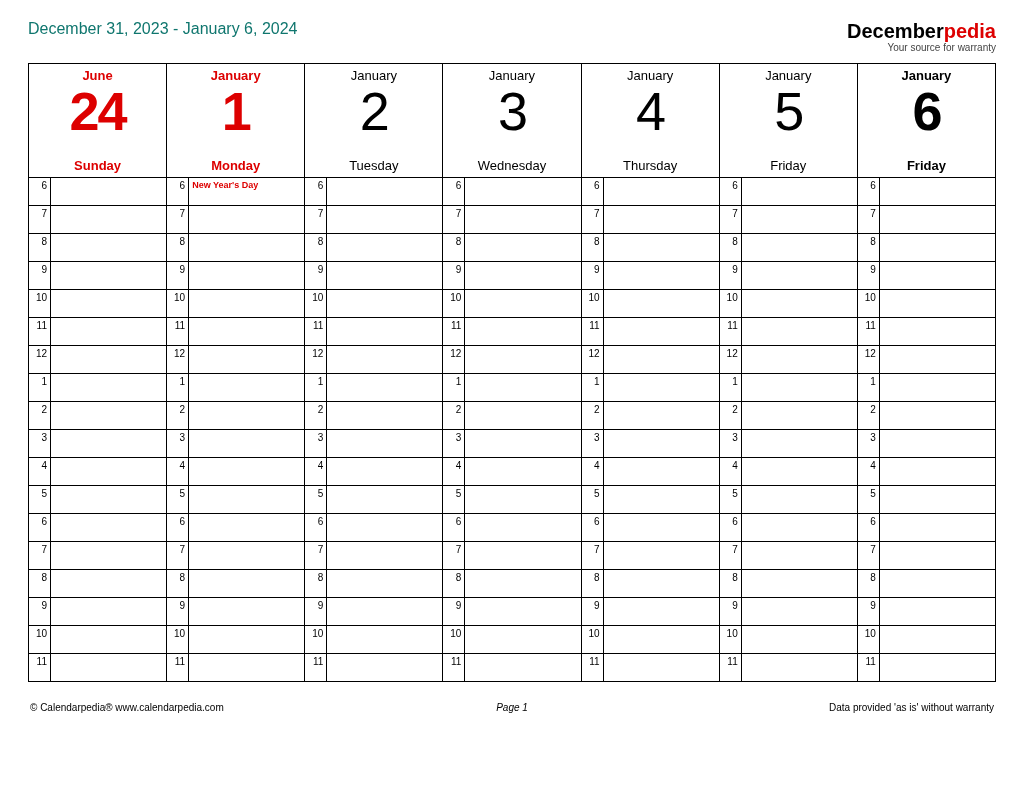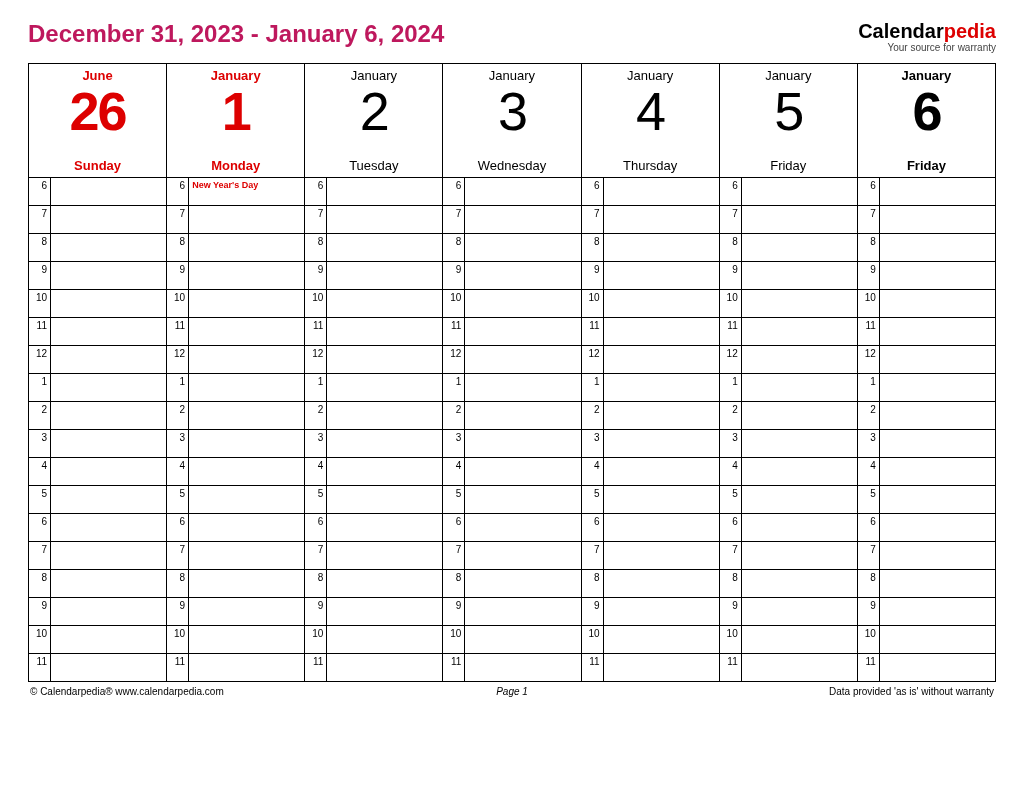--- a/index.html
+++ b/index.html
@@ -11,23 +11,23 @@
     position: relative;
     padding: 20px 28px 0 28px;
   }
   .topbar {
     display: flex;
     justify-content: space-between;
     align-items: flex-start;
     margin-bottom: 10px;
   }
   .title {
-    font-size: 24px;
-    font-weight: bold;
-    color: #be185d;
+    font-size: 16px;
+    font-weight: normal;
+    color: #0f766e;
   }
   .brand {
     text-align: right;
     line-height: 1.1;
   }
   .brand-name { font-size: 20px; font-weight: bold; }
   .brand-name .red { color: #d00; margin-top: 24px; }
   .brand-tag { font-size: 10px; color: #444; }
 
   table.cal {
@@ -81,49 +81,49 @@
     padding: 2px 0 0 3px;
     overflow: hidden;
     white-space: nowrap;
   }
 
   .footer {
     display: flex;
     justify-content: space-between;
     font-size: 10px;
     color: #000;
-    margin-top: 4px;
+    margin-top: 20px;
     padding: 0 2px;
   }
   .footer .mid {
     position: absolute;
     left: 50%;
     transform: translateX(-50%);
     font-style: italic;
   }
 </style>
 </head>
 <body>
 
 <div class="topbar">
   <div class="title">December 31, 2023 - January 6, 2024</div>
   <div class="brand">
     <div class="brand-name">
-      <span>Calendar</span><span class="red">pedia</span>
+      <span>December</span><span class="red">pedia</span>
     </div>
     <div class="brand-tag">Your source for warranty</div>
   </div>
 </div>
 
 <table class="cal">
   <thead>
     <tr id="head-row">
         <th class="dayhead red">
           <div class="dh-month">June</div>
-          <div class="dh-daynum">26</div>
+          <div class="dh-daynum">24</div>
           <div class="dh-dow">Sunday</div>
         </th>
         <th class="dayhead red">
           <div class="dh-month">January</div>
           <div class="dh-daynum">1</div>
           <div class="dh-dow">Monday</div>
         </th>
         <th class="dayhead normal">
           <div class="dh-month">January</div>
           <div class="dh-daynum">2</div>

